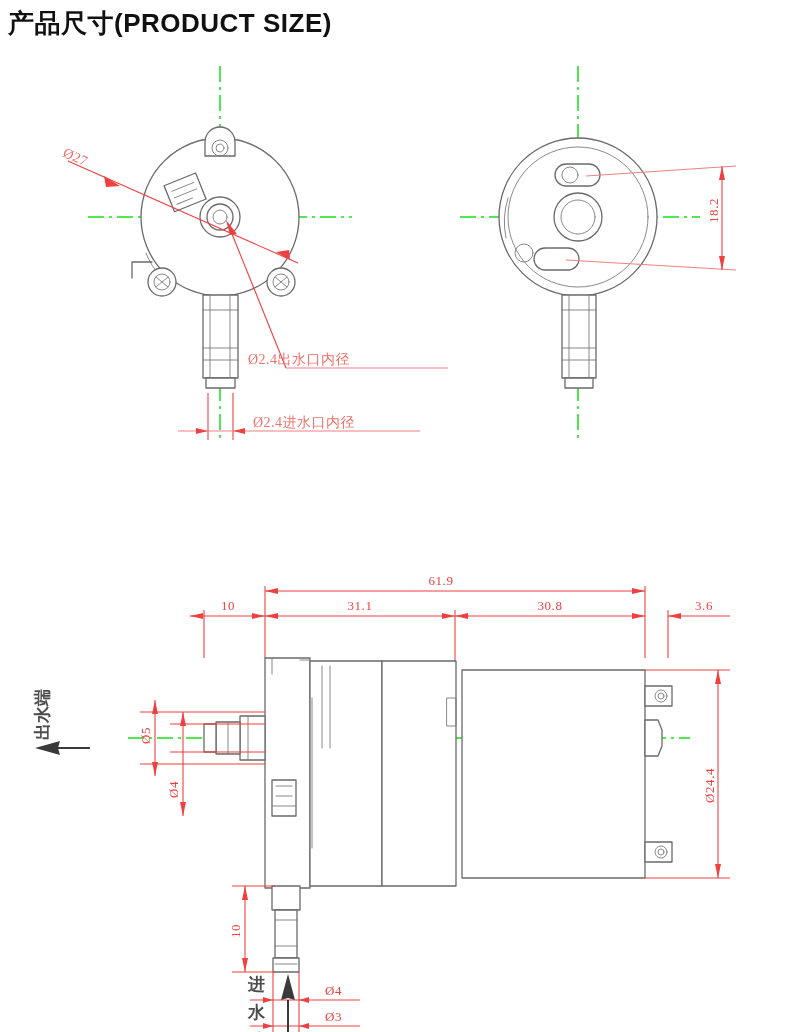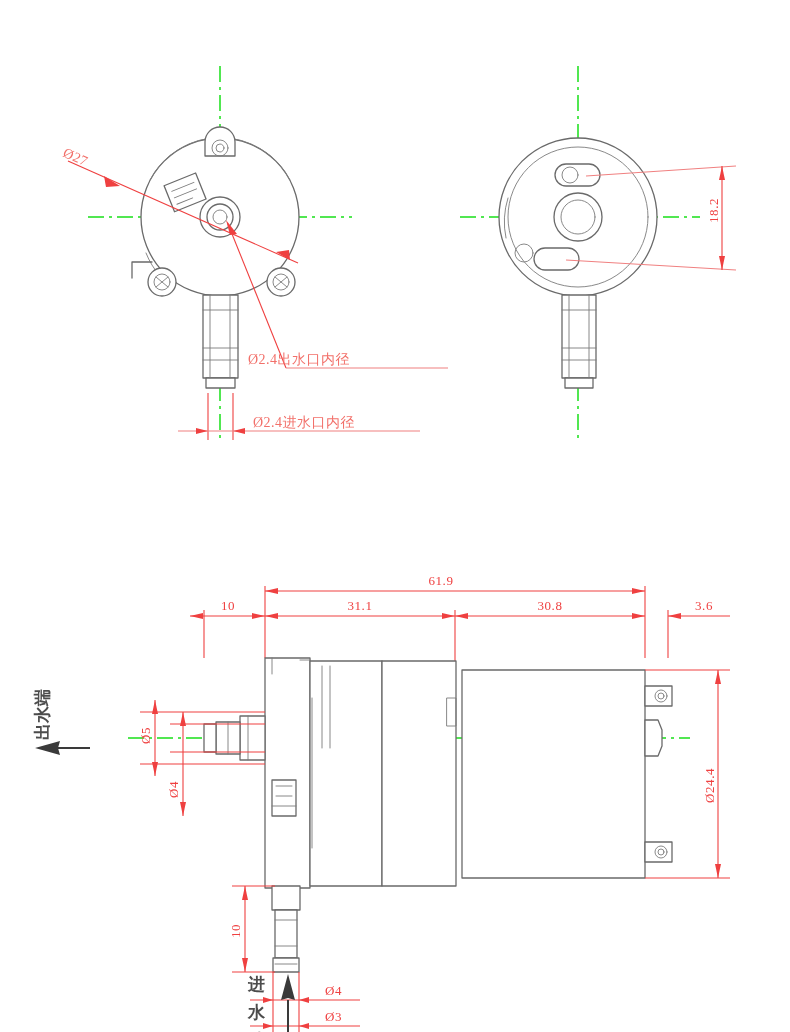--- a/index.html
+++ b/index.html
@@ -101,20 +101,21 @@
     font-weight: bold;
   }
   .flow-arrow { fill: #3a3a3a; stroke: none; }
   .flow-stem { stroke: #3a3a3a; stroke-width: 2; fill: none; }
 </style>
 </head>
 <body>
 
 <div id="page">
 
+  <div id="title">产品尺寸(PRODUCT SIZE)</div>
 
   <div id="drawing">
   <svg width="790" height="984" viewBox="0 0 790 984" xmlns="http://www.w3.org/2000/svg">
 
     <g>
 
       <line class="center-line" x1="220" y1="18" x2="220" y2="390"></line>
       <line class="center-line" x1="88" y1="169" x2="352" y2="169"></line>
 
       <circle class="part-fill" cx="220" cy="169" r="79"></circle>

